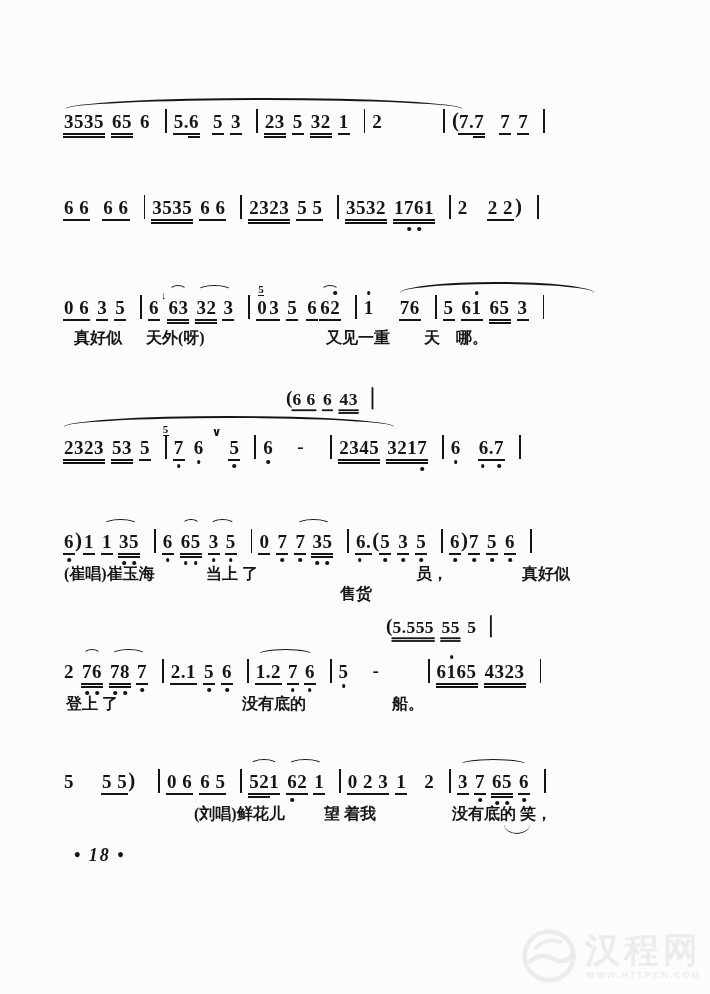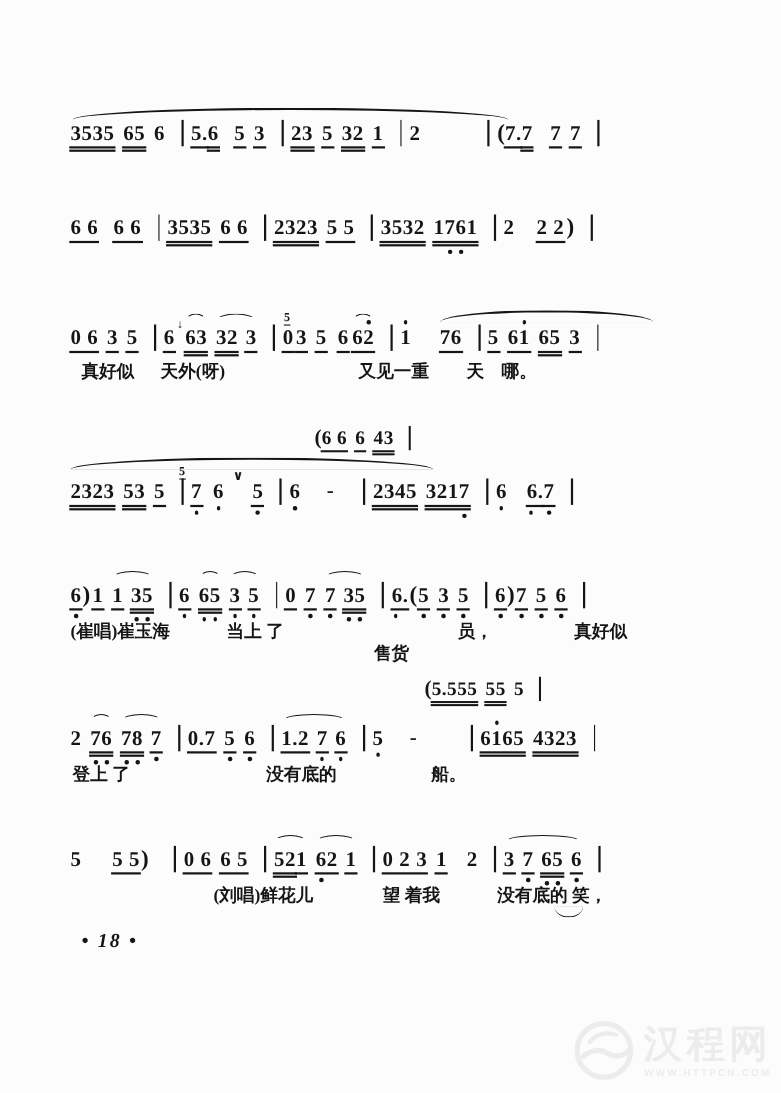--- a/index.html
+++ b/index.html
@@ -241,21 +241,21 @@
         <div class="mrow">
           <span class="nt" style="margin-right: 8px;"><span class="dg">2</span></span>
           <span class="grp slur" style="margin-right: 8px;">
             <span class="nt" style="margin-right: 0px;"><span class="dg">76</span><i class="ul u1"></i><i class="ul u2"></i><i class="odot" style="left: 25%; bottom: -14px;"></i><i class="odot" style="left: 75%; bottom: -14px;"></i></span>
           </span>
           <span class="grp slur" style="margin-right: 8px;">
             <span class="nt" style="margin-right: 7px;"><span class="dg">78</span><i class="ul u1"></i><i class="ul u2"></i><i class="odot" style="left: 25%; bottom: -14px;"></i><i class="odot" style="left: 75%; bottom: -14px;"></i></span>
             <span class="nt" style="margin-right: 0px;"><span class="dg">7</span><i class="ul u1"></i><i class="odot" style="left: 50%; bottom: -10.5px;"></i></span>
           </span>
           <span class="bar"></span>
-          <span class="nt" style="margin-right: 8px;"><span class="dg">0.7</span><i class="ul u1"></i></span>
+          <span class="nt" style="margin-right: 8px;"><span class="dg">2.1</span><i class="ul u1"></i></span>
           <span class="nt" style="margin-right: 8px;"><span class="dg">5</span><i class="ul u1"></i><i class="odot" style="left: 50%; bottom: -10.5px;"></i></span>
           <span class="nt" style="margin-right: 8px;"><span class="dg">6</span><i class="ul u1"></i><i class="odot" style="left: 50%; bottom: -10.5px;"></i></span>
           <span class="bar"></span>
           <span class="grp slur" style="margin-right: 8px;">
             <span class="nt" style="margin-right: 7px;"><span class="dg">1.2</span><i class="ul u1"></i></span>
             <span class="nt" style="margin-right: 7px;"><span class="dg">7</span><i class="ul u1"></i><i class="odot" style="left: 50%; bottom: -10.5px;"></i></span>
             <span class="nt" style="margin-right: 0px;"><span class="dg">6</span><i class="ul u1"></i><i class="odot" style="left: 50%; bottom: -10.5px;"></i></span>
           </span>
           <span class="bar"></span>
           <span class="nt" style="margin-right: 8px;"><span class="dg">5</span><i class="odot" style="left: 50%; bottom: -7px;"></i></span>
@@ -299,21 +299,21 @@
           <span class="bar"></span>
           <span class="grp slur" style="margin-right: 8px;">
             <span class="nt" style="margin-right: 7px;"><span class="dg">3</span><i class="ul u1"></i></span>
             <span class="nt" style="margin-right: 7px;"><span class="dg">7</span><i class="ul u1"></i><i class="odot" style="left: 50%; bottom: -10.5px;"></i></span>
             <span class="nt" style="margin-right: 7px;"><span class="dg">65</span><i class="ul u1"></i><i class="ul u2"></i><i class="odot" style="left: 25%; bottom: -14px;"></i><i class="odot" style="left: 75%; bottom: -14px;"></i></span>
             <span class="nt" style="margin-right: 0px;"><span class="dg">6</span><i class="ul u1"></i><i class="odot" style="left: 50%; bottom: -10.5px;"></i></span>
           </span>
           <span class="bar"></span>
         </div>
         <span class="lyr" style="left: 130px; top: 32px;">(刘唱)鲜花儿</span>
-        <span class="lyr" style="left: 284px; top: 32px;">望 着我</span>
+        <span class="lyr" style="left: 260px; top: 32px;">望 着我</span>
         <span class="lyr" style="left: 388px; top: 32px;">没有底的 笑，</span>
       </div>
     </div>
 
   <div class="pagenum">• 18 •</div>
 
   <div class="wm">
     <span>
       <svg width="60" height="60" viewBox="0 0 64 64" aria-hidden="true">
         <circle cx="32" cy="34" r="26" fill="none" stroke="#ececec" stroke-width="5"></circle>

